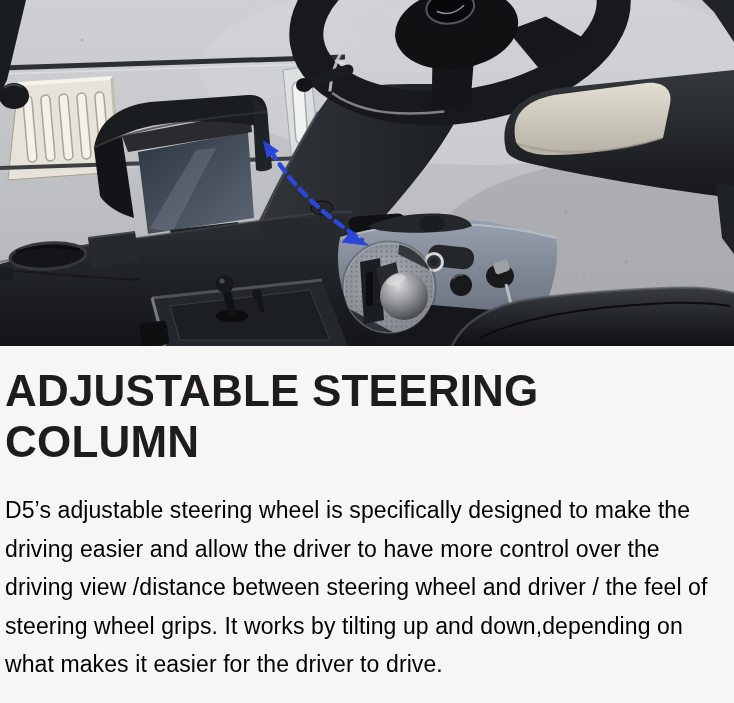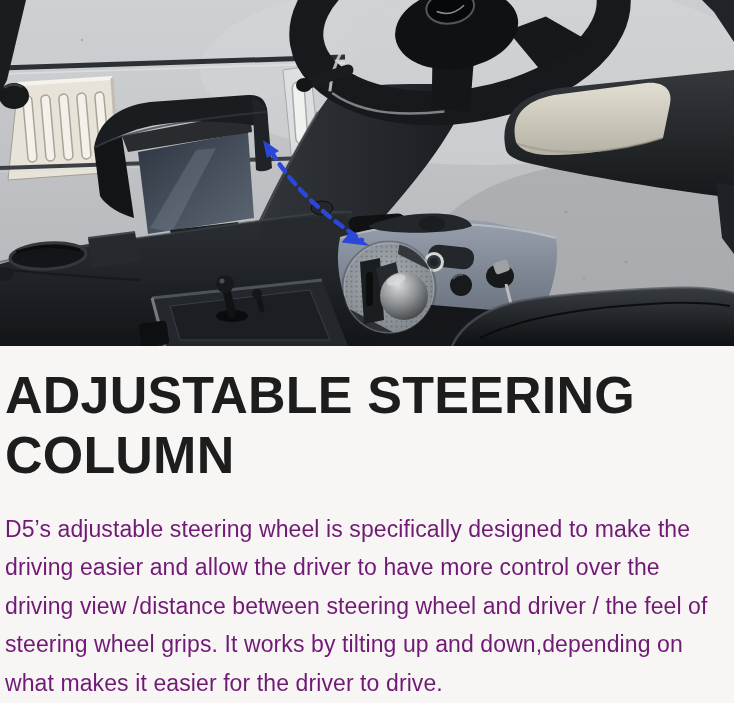--- a/index.html
+++ b/index.html
@@ -6,27 +6,27 @@
   body{
     width:734px;height:703px;overflow:hidden;
     background:#f7f6f4;
     font-family:"Liberation Sans", sans-serif;
   }
   .hero{width:734px;height:346px;line-height:0;}
   .hero svg{display:block;}
   .content{padding:0 6px 0 5px;}
   .content h1{
     margin:20px 0 0 0;
-    font-size:52px;font-weight:700;line-height:1.15;
+    font-size:44px;font-weight:700;line-height:1.15;
     letter-spacing:0.2px;color:#1d1d1d;
   }
   .content p{
     margin:24px 0 0 0;max-width:726px;
     font-size:23px;line-height:38.5px;font-weight:400;
-    letter-spacing:0.1px;color:#701a75;
+    letter-spacing:0.1px;color:#000000;
   }
 </style>
 </head>
 <body>
 
 <div class="hero">
 <svg width="734" height="346" viewBox="0 0 734 346" xmlns="http://www.w3.org/2000/svg">
   <defs>
     <linearGradient id="bgG" x1="0" y1="0" x2="0" y2="1">
       <stop offset="0" stop-color="#cbcdd0"></stop>

